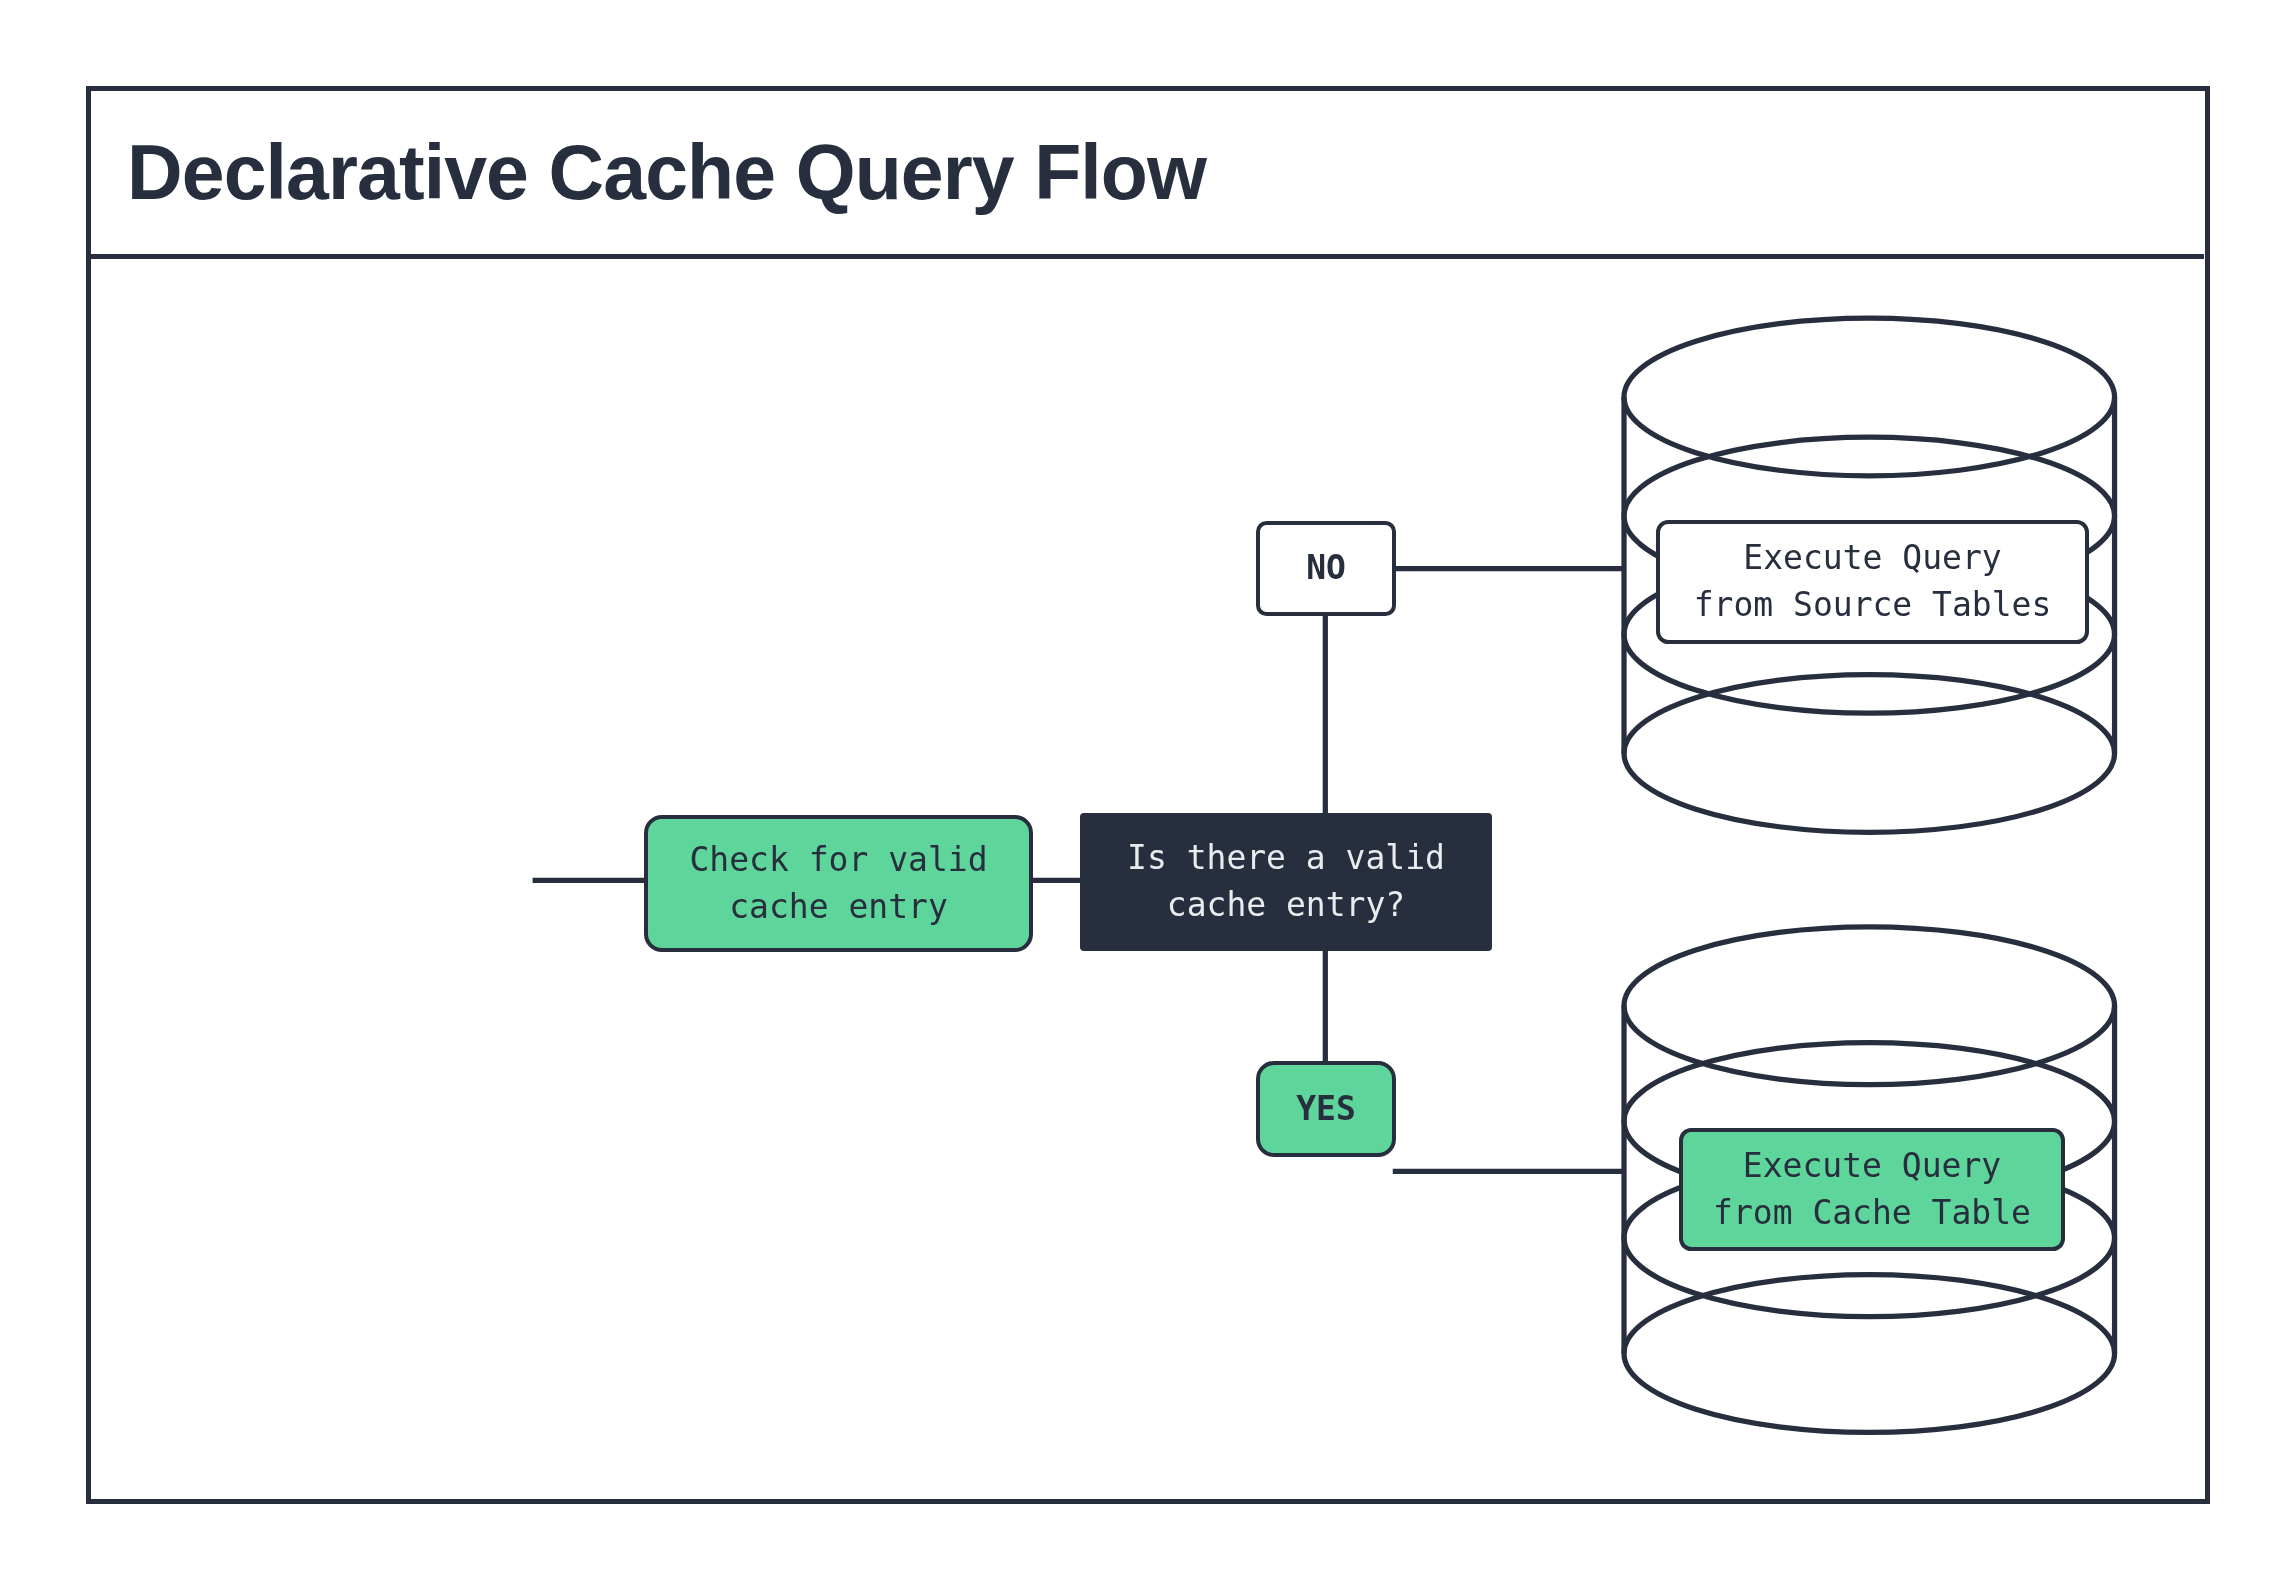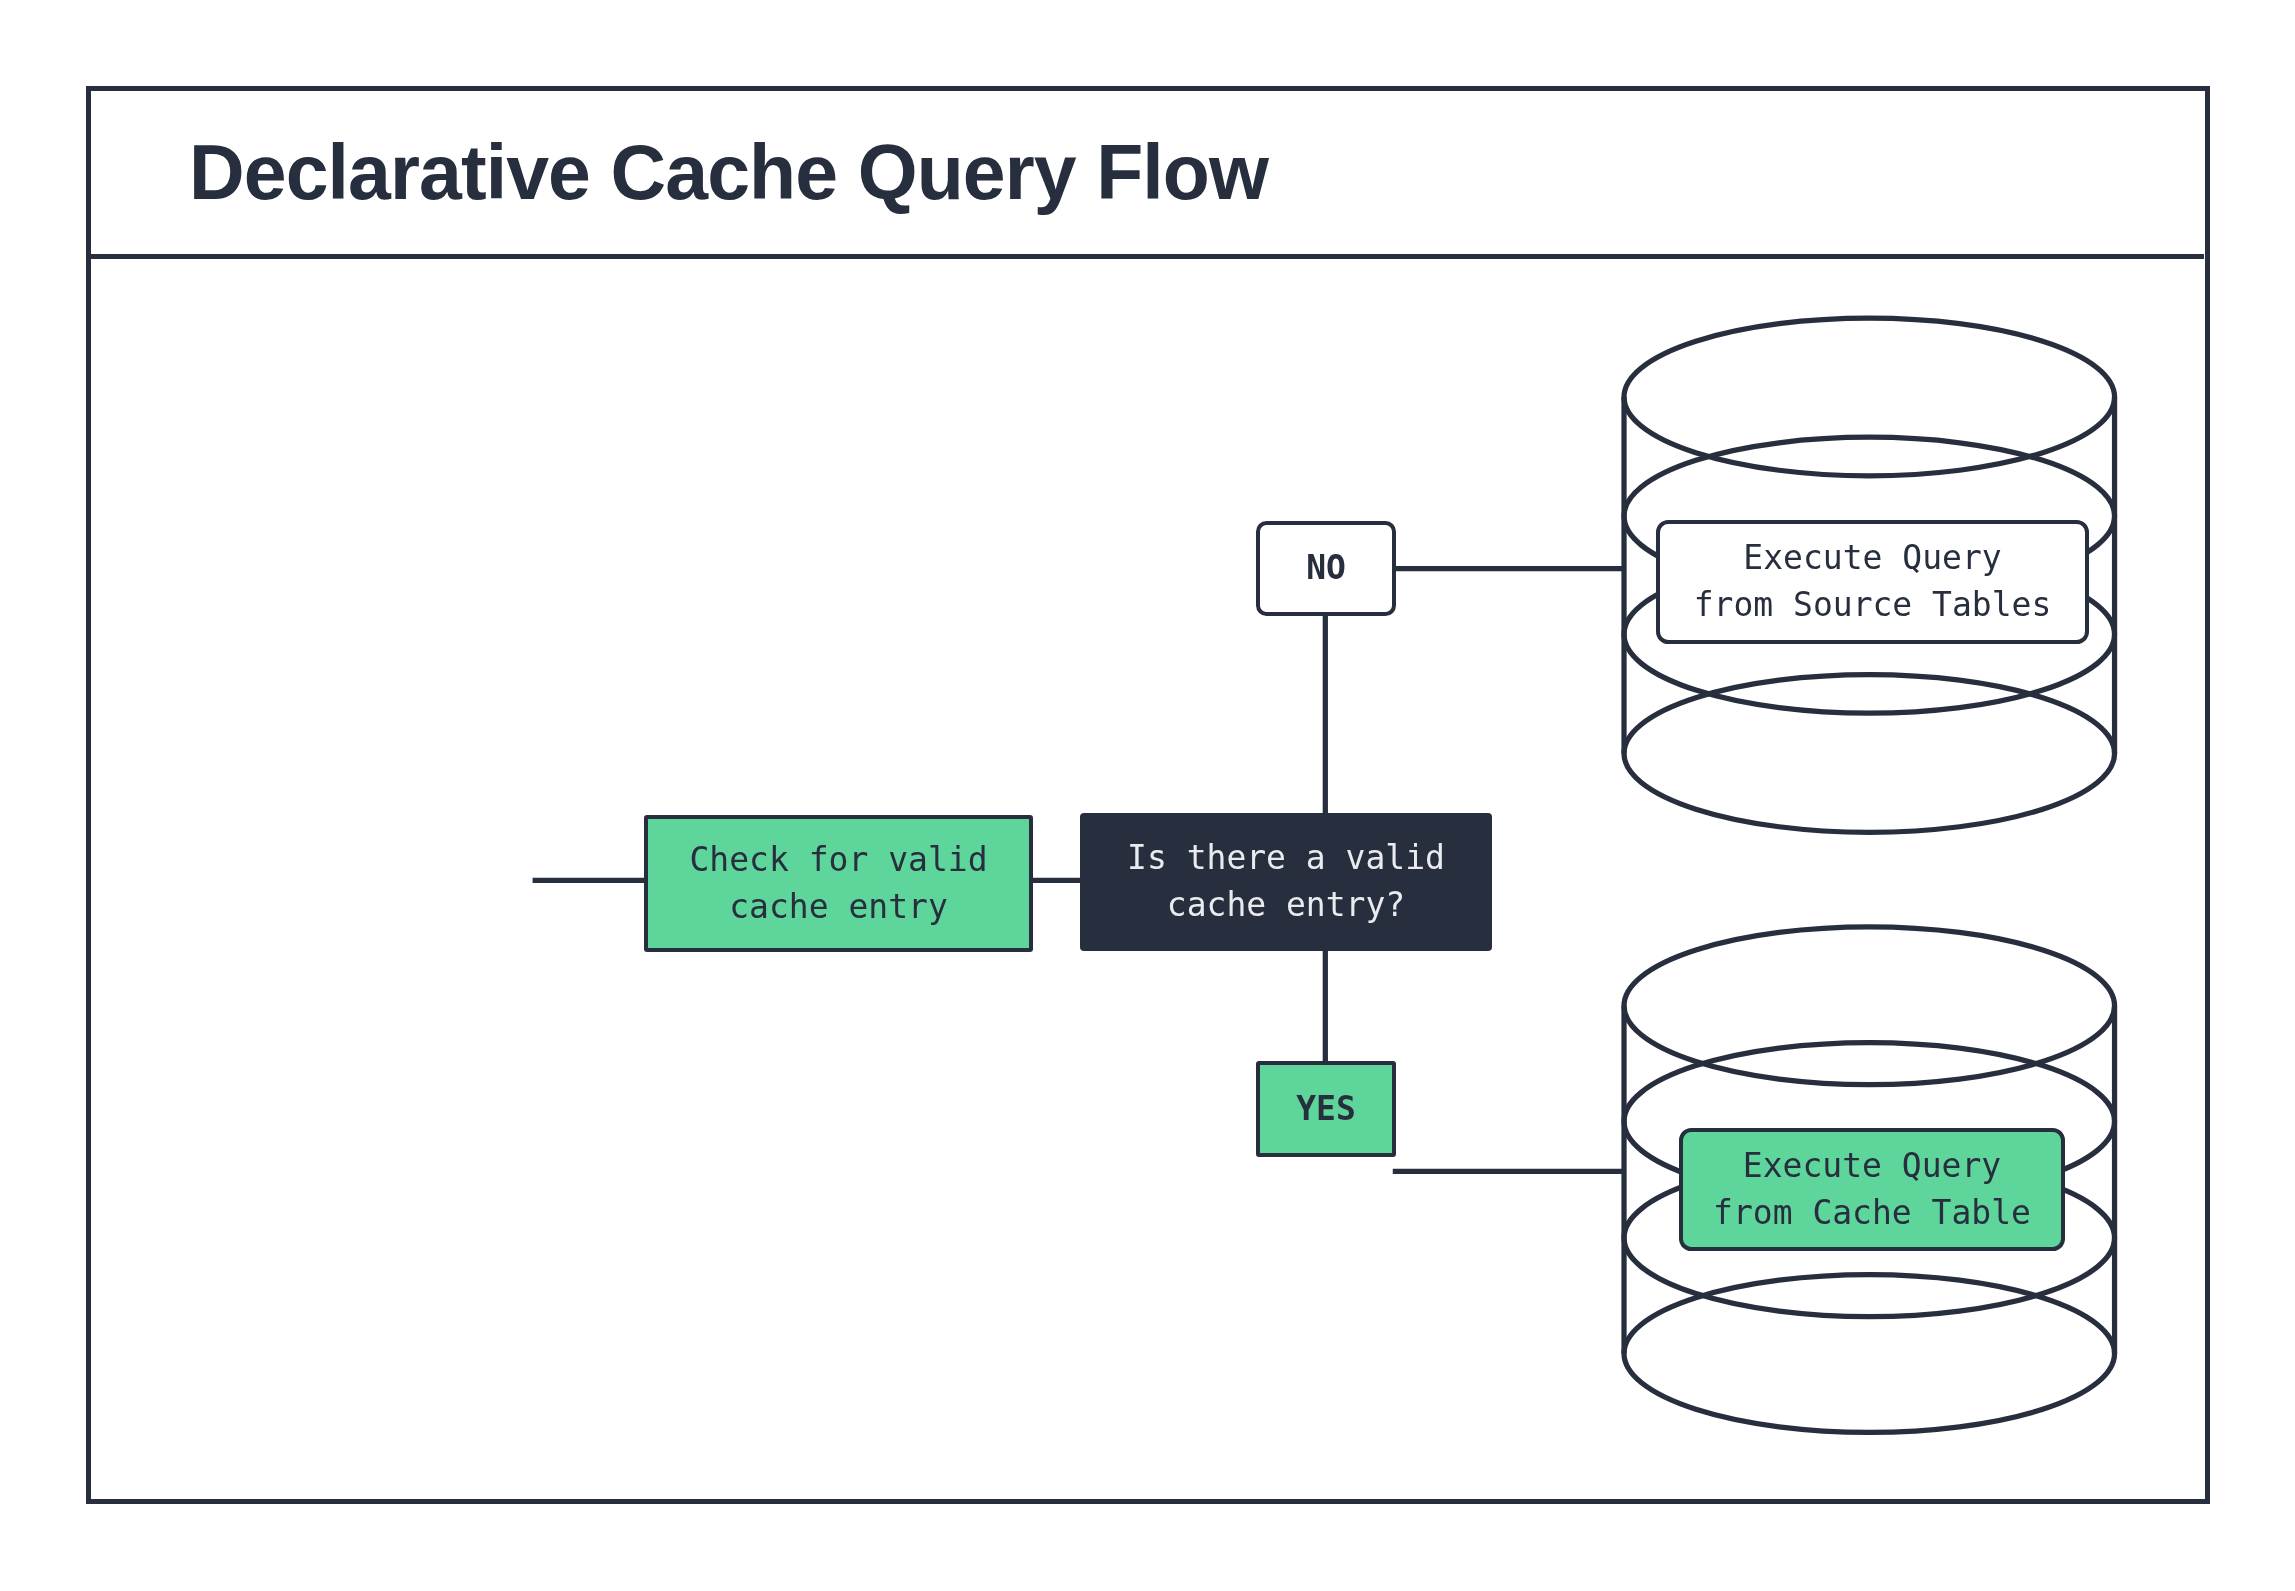--- a/index.html
+++ b/index.html
@@ -17,36 +17,36 @@
   .frame{
     position:absolute;left:86px;top:86px;width:2124px;height:1418px;
     border:5.3px solid var(--ink);box-sizing:border-box;background:transparent;
   }
   .titlebar{
     position:absolute;left:91px;top:91px;width:2113px;height:168px;
     border-bottom:5.3px solid var(--ink);box-sizing:border-box;
     display:flex;align-items:center;
   }
   .title{
-    margin:18px;padding-left:80px;
+    margin:0;padding-left:36px;
     font-family:"Liberation Sans",sans-serif;
     font-weight:700;font-size:77px;letter-spacing:-0.9px;
     color:var(--ink);
   }
   svg.layer{position:absolute;left:0;top:0;z-index:1;}
   .stroke{stroke:var(--ink);stroke-width:6;fill:none;}
   .fillpaper{fill:var(--paper);stroke:none;}
   .node{
     position:absolute;z-index:2;box-sizing:border-box;
     display:flex;align-items:center;justify-content:center;
     text-align:center;white-space:pre-line;
     font-size:33px;line-height:1.42;
   }
   .node.dark{background:var(--ink);color:var(--light_text);border-radius:12.3px;}
-  .node.green{background:var(--green);color:var(--ink);border:4.4px solid var(--ink);border-radius:3px;}
+  .node.green{background:var(--green);color:var(--ink);border:4.4px solid var(--ink);border-radius:18px;}
   .node.white{background:var(--paper);color:var(--ink);border:4.4px solid var(--ink);border-radius:10.5px;}
   .node.small{font-weight:700;}
   #query-node{left:175px;top:830px;width:361px;height:98px;color:#f4f5f7;}
   #check-node{left:644px;top:815px;width:389px;height:137px;}
   #decision-node{left:1080px;top:813px;width:412px;height:138px;border-radius:4px;}
   #no-node{left:1256px;top:521px;width:140px;height:95px;text-align:center;}
   #yes-node{left:1256px;top:1061px;width:140px;height:96px;}
   #source-label{left:1656px;top:520px;width:433px;height:124px;border-radius:12.3px;}
   #cache-label{left:1679px;top:1128px;width:386px;height:123px;border-radius:12.3px;}
 </style>

